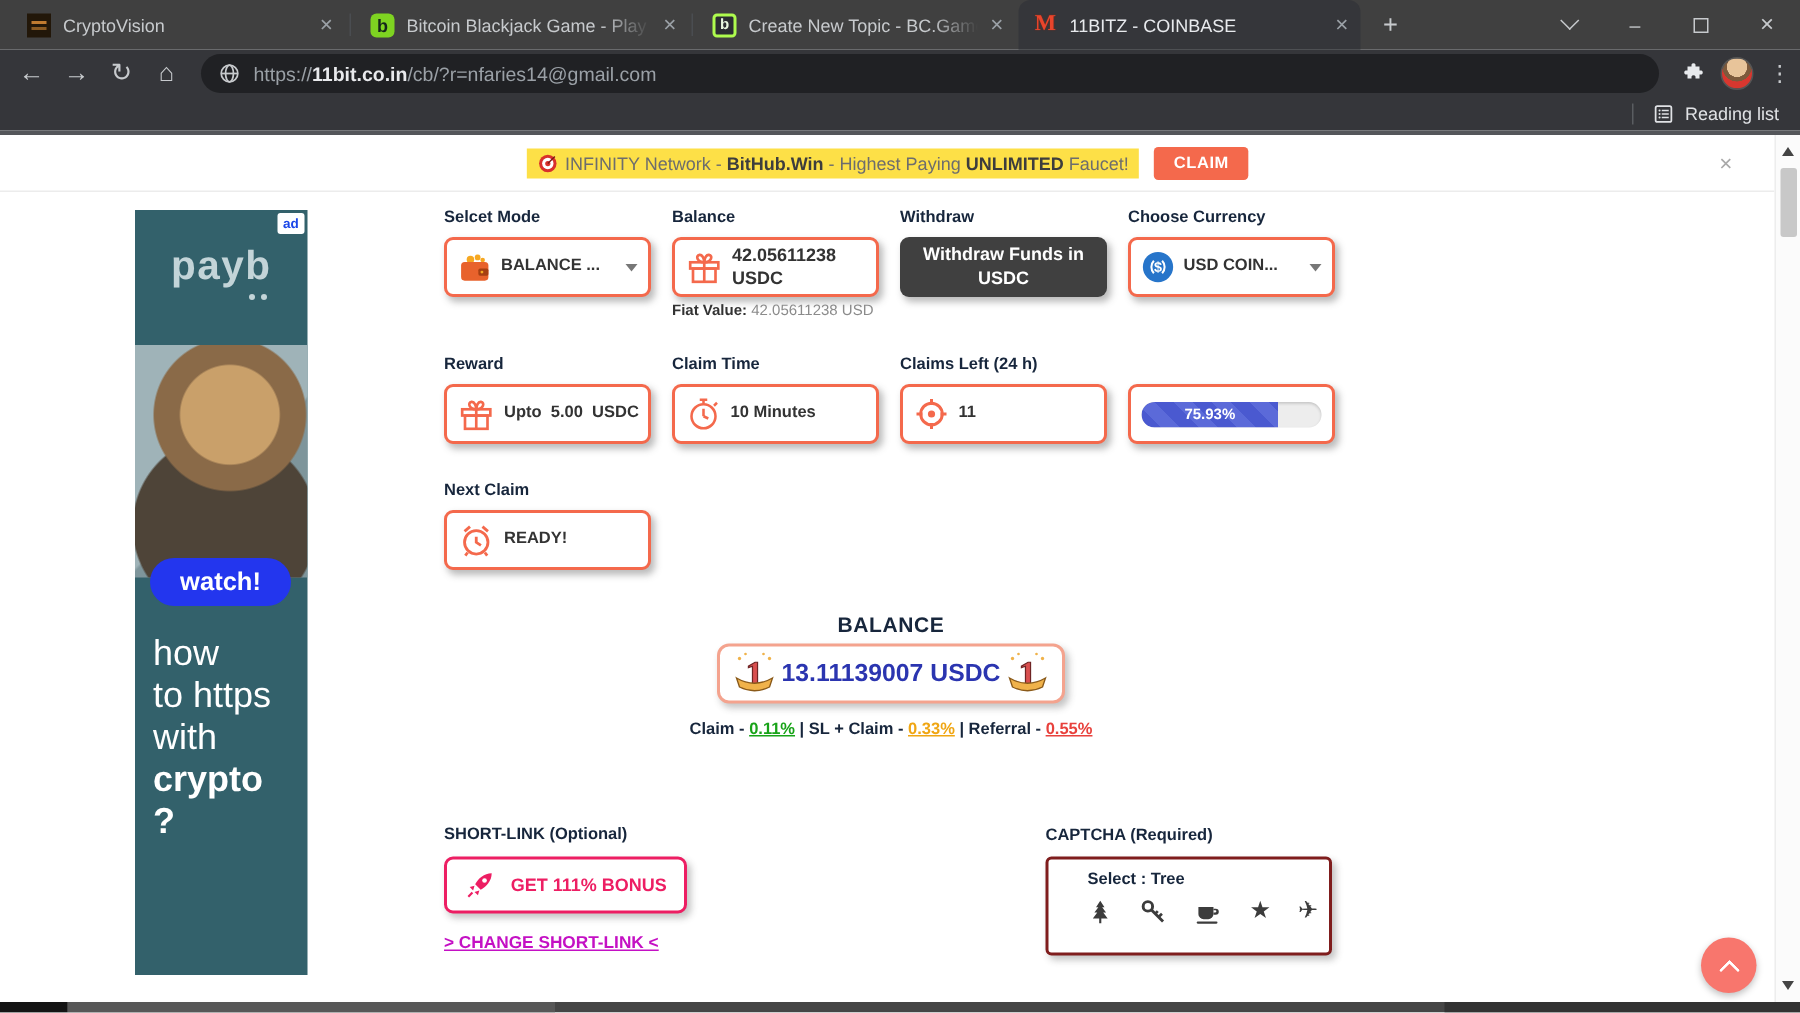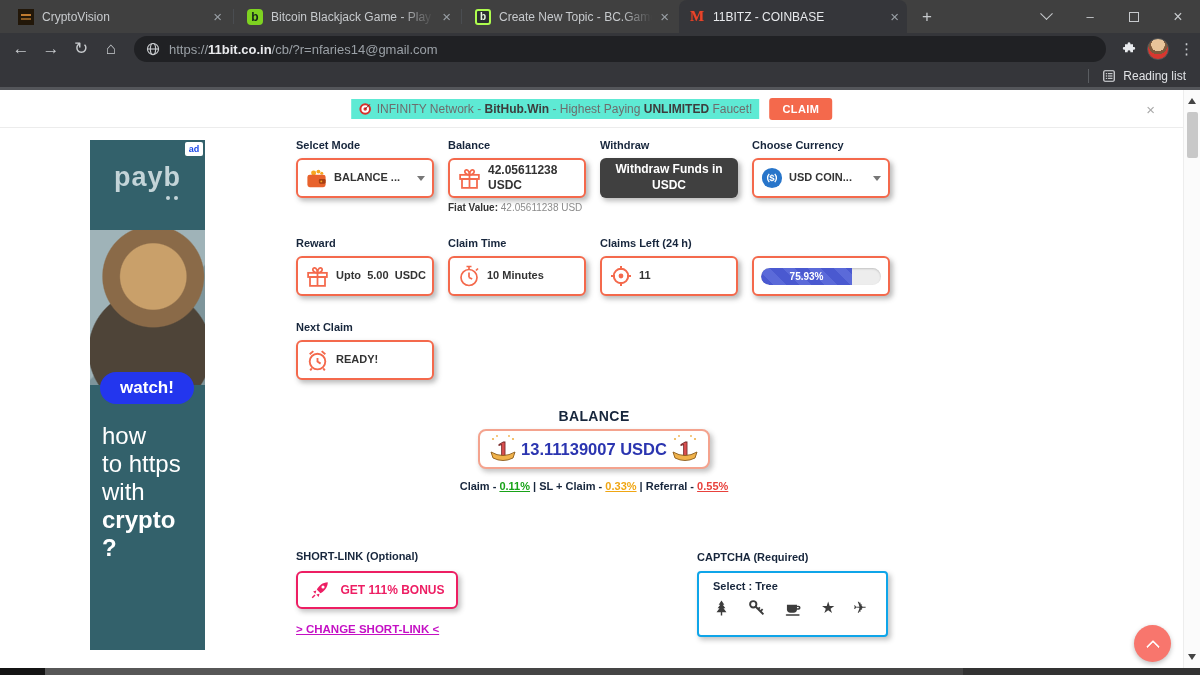--- a/index.html
+++ b/index.html
@@ -43,21 +43,21 @@
   
   .page { position:absolute; left:0; top:90px; width:1183px; height:578px; background:#fff; }
   .vscroll { position:absolute; right:0; top:90px; width:17px; height:578px; background:#fbfbfb; border-left:1px solid #ededed; }
   .vs-arrow { position:absolute; left:4px; width:0; height:0; border-left:4.5px solid transparent; border-right:4.5px solid transparent; }
   .vs-up { top:8px; border-bottom:6px solid #444; }
   .vs-down { bottom:8px; border-top:6px solid #444; }
   .vs-thumb { position:absolute; left:3px; top:22px; width:11px; height:46px; background:#c8c8c8; border-radius:2px; }
 
   .banner { position:absolute; left:0; top:8px; width:1183px; height:30px; }
   .banner-inner { position:absolute; left:50%; transform:translateX(-50%); top:0; display:flex; align-items:center; gap:10px; }
-  .banner-text { background:#5eead4; padding:3px 7px; font-size:12px; color:#6d6d6d; display:flex; align-items:center; gap:5px; white-space:nowrap; }
+  .banner-text { background:#fde047; padding:3px 7px; font-size:12px; color:#6d6d6d; display:flex; align-items:center; gap:5px; white-space:nowrap; }
   .banner-text b { color:#3d3d3d; }
   .claim-btn { background:#f4694c; color:#fff; font-size:11px; font-weight:bold; padding:5px 13px; border-radius:3px; letter-spacing:.4px; }
   .banner-close { position:absolute; right:28px; top:3px; color:#a9a9a9; font-size:15px; }
   .banner-divider { position:absolute; left:0; top:37px; width:1183px; height:1px; background:#ececec; }
 
   
   .ad { position:absolute; left:90px; top:50px; width:115px; height:510px; background:#33616b; overflow:hidden; }
   .ad-badge { position:absolute; right:2px; top:2px; width:18px; height:14px; background:#fff; color:#1a46e8; font-size:9px; font-weight:bold; text-align:center; line-height:14px; border-radius:2px; }
   .ad-logo { position:absolute; left:0; top:22px; width:115px; text-align:center; color:#c3d4d8; font-size:27px; font-weight:bold; letter-spacing:1px; }
   .ad-logo .bdots { position:relative; }
@@ -85,21 +85,21 @@
   .jackpot-box { position:absolute; left:478px; top:339px; width:232px; height:40px; background:#fff; border:2px solid #f4a38e; border-radius:8px; box-shadow:2.5px 3px 5px rgba(60,60,60,.3); display:flex; align-items:center; justify-content:space-between; padding:0 8px; }
   .jackpot-amount { font-size:16.5px; font-weight:bold; color:#2b35b0; white-space:nowrap; }
   .jackpot-pcts { position:absolute; left:394px; top:390px; width:400px; text-align:center; font-size:11px; font-weight:bold; color:#17263c; }
   .pct-g { color:#18a318; text-decoration:underline; }
   .pct-o { color:#f0a613; text-decoration:underline; }
   .pct-r { color:#e8413c; text-decoration:underline; }
 
   .sl-btn { position:absolute; left:296px; top:481px; width:162px; height:38px; background:#fff; border:2px solid #ed1e63; border-radius:6px; box-shadow:2.5px 3px 5px rgba(60,60,60,.3); display:flex; align-items:center; justify-content:center; gap:9px; color:#ed1e63; font-size:12px; font-weight:bold; }
   .sl-change { position:absolute; left:296px; top:533px; font-size:11.5px; font-weight:bold; color:#c410c4; text-decoration:underline; }
 
-  .captcha-box { position:absolute; left:697px; top:481px; width:191px; height:66px; background:#fff; border:2px solid #0ea5e9; border-radius:4px; box-shadow:2.5px 3px 5px rgba(60,60,60,.3); padding:7px 14px; }
+  .captcha-box { position:absolute; left:697px; top:481px; width:191px; height:66px; background:#fff; border:2px solid #7f1d1d; border-radius:4px; box-shadow:2.5px 3px 5px rgba(60,60,60,.3); padding:7px 26px; }
   .captcha-select { font-size:11px; font-weight:bold; color:#17263c; }
   .captcha-icons { margin-top:7px; display:flex; align-items:center; gap:18px; }
   .cap-glyph { font-size:16px; color:#3c3c3c; line-height:1; }
 
   .scrolltop { position:absolute; left:1134px; top:535px; width:37px; height:37px; border-radius:50%; background:#f8766d; box-shadow:0 2px 5px rgba(0,0,0,.25); display:flex; align-items:center; justify-content:center; }
   .scrolltop .chev-up { width:10px; height:10px; border-left:2.5px solid #fff; border-top:2.5px solid #fff; transform:rotate(45deg) translate(2px,2px); border-radius:1px; }
 
   .bottomstrip { position:absolute; left:0; top:668px; width:1200px; height:7px; background:#454545; }
   .bs-seg1 { position:absolute; left:0; width:45px; height:7px; background:#141414; }
   .bs-seg2 { position:absolute; left:45px; width:325px; height:7px; background:#575757; }

